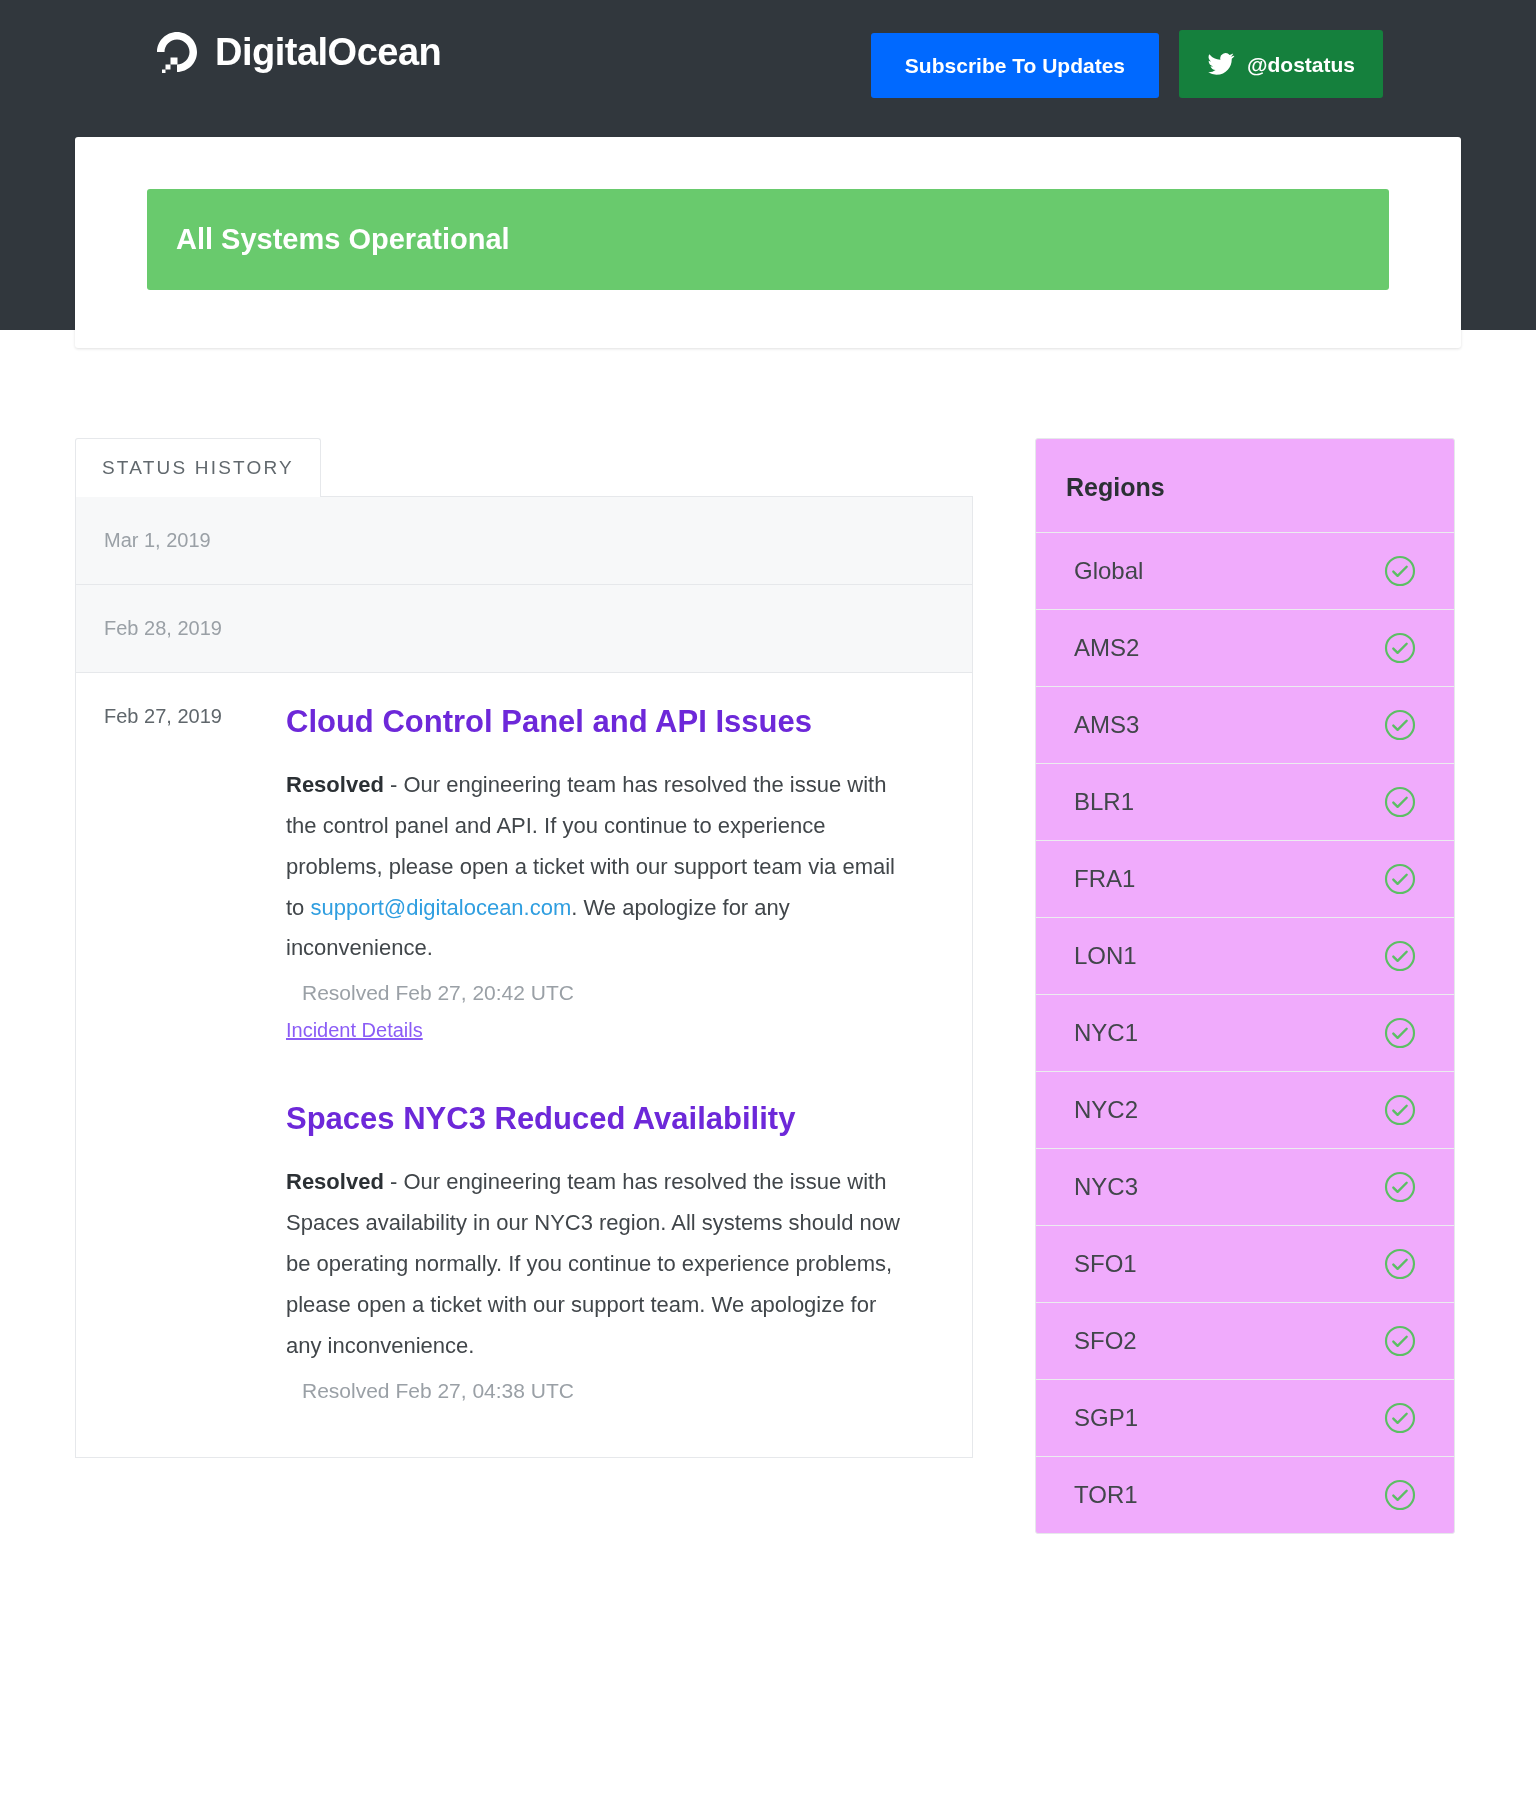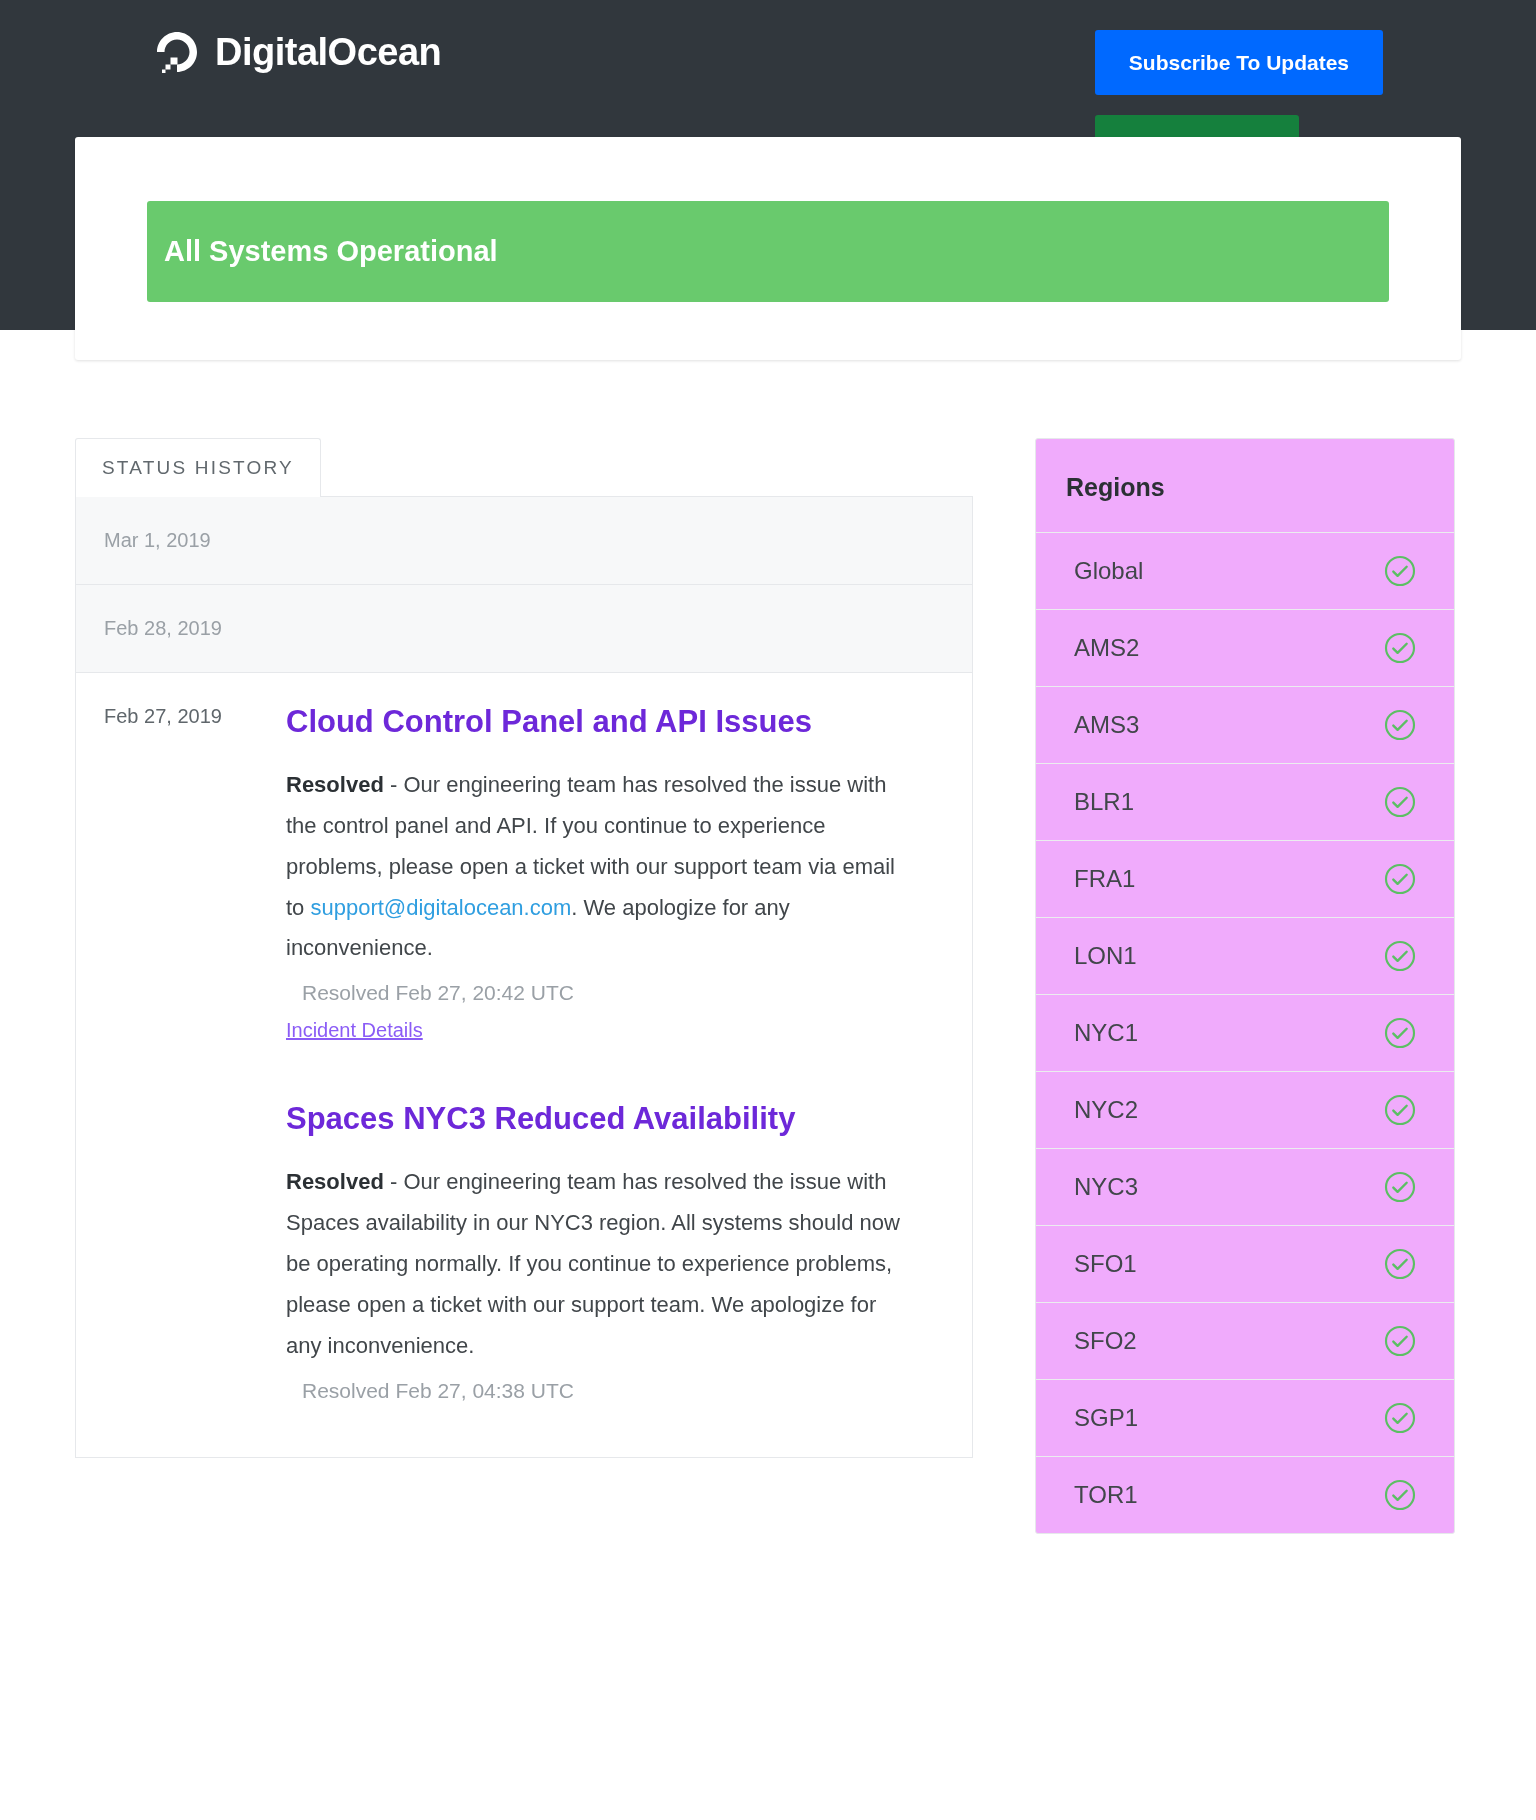--- a/index.html
+++ b/index.html
@@ -43,24 +43,23 @@
   }
   .brand-name {
     color: #ffffff;
     font-size: 38px;
     font-weight: bold;
     letter-spacing: -0.5px;
     line-height: 1;
   }
   .header-actions {
     display: flex;
-    align-items: flex-start;
+    align-items: flex-end;
     gap: 20px;
     margin-top: 2px;
-    flex-direction: column;
   }
   .btn-subscribe {
     background: #0069ff;
     color: #fff;
     border: none;
     font-family: inherit;
     font-size: 21px;
     font-weight: bold;
     padding: 22px 34px;
     border-radius: 3px;
@@ -94,23 +93,22 @@
     border-radius: 3px;
     box-shadow: 0 1px 3px rgba(0,0,0,0.12);
     padding: 52px 72px 58px 72px;
   }
   .status-banner {
     background: #69ca6d;
     border-radius: 3px;
     color: #ffffff;
     font-size: 29px;
     font-weight: bold;
-    padding: 36px 17px;
+    padding: 36px 29px;
     line-height: 1;
-    margin-top: 12px;
   }
 
   
   .main {
     width: 1386px;
     margin: 0 auto;
     padding-top: 108px;
     display: flex;
     gap: 62px;
     align-items: flex-start;

